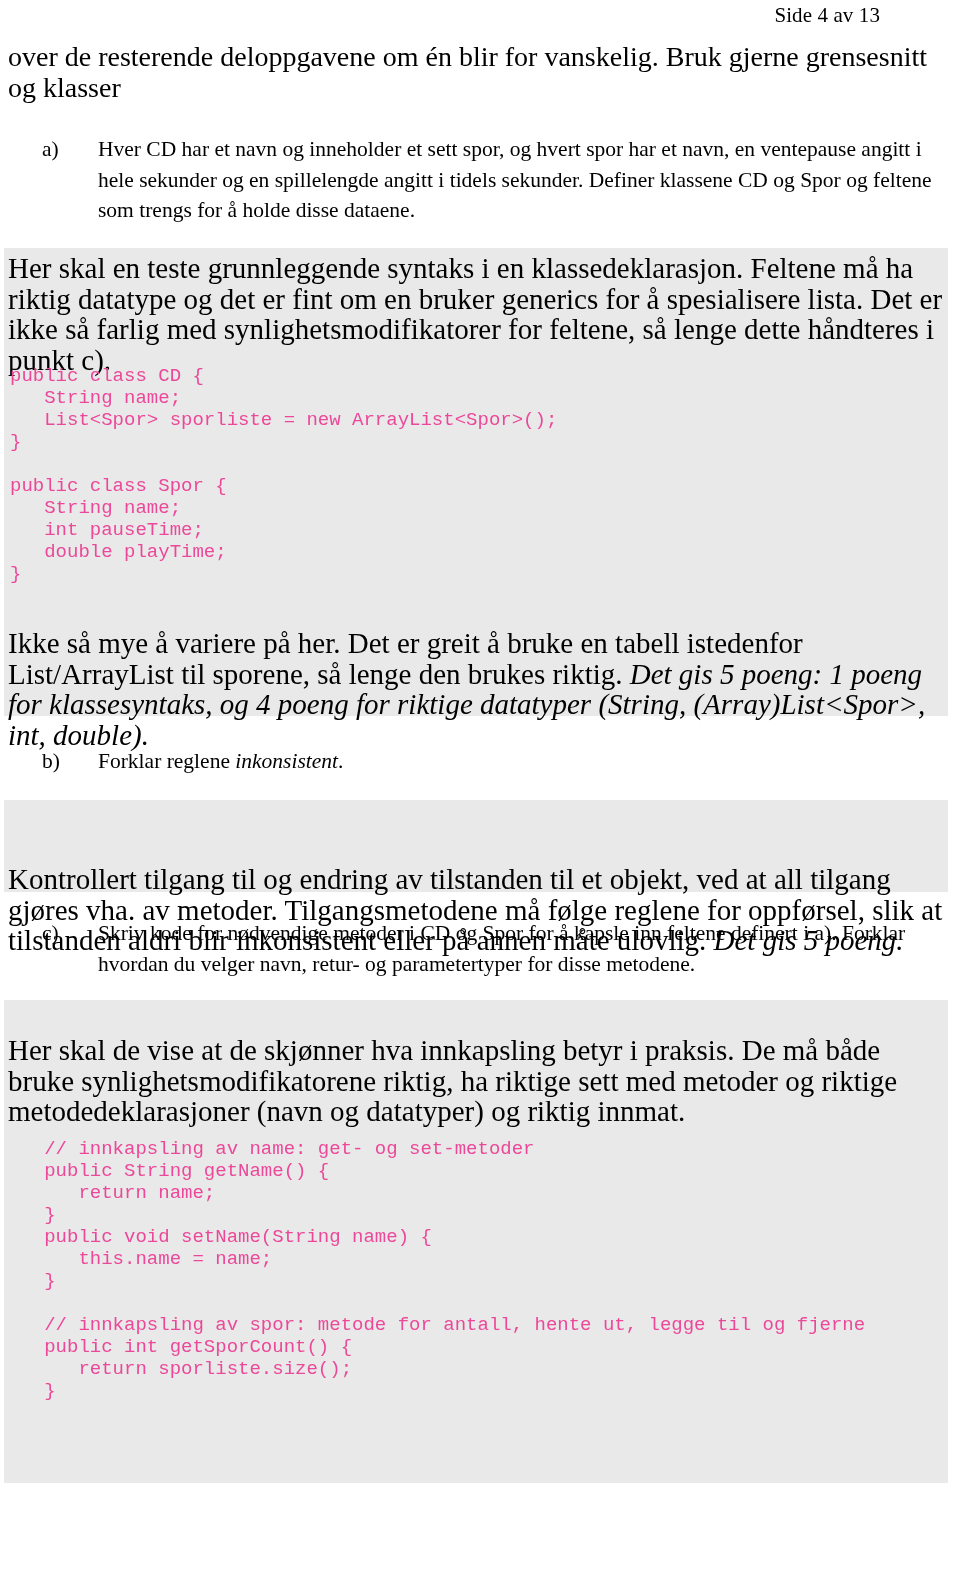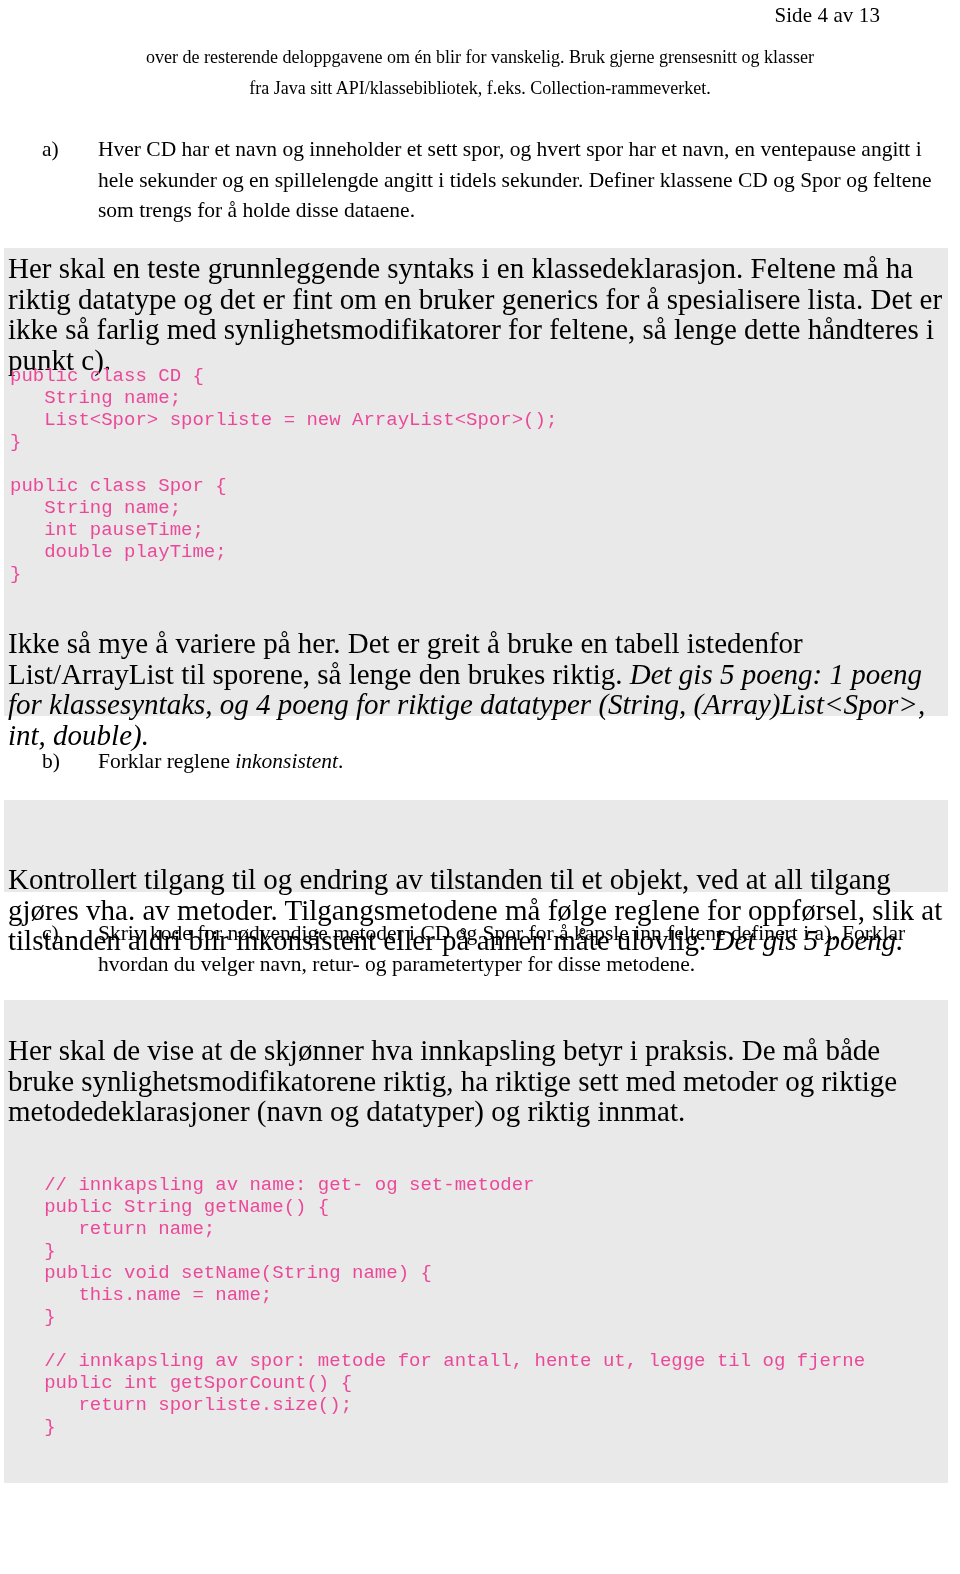--- a/index.html
+++ b/index.html
@@ -31,23 +31,23 @@
     width: 880px;
     text-align: right;
     font-size: 21px;
     line-height: 26px;
     letter-spacing: 0.1px;
   }
 
   
   .para {
     position: absolute;
-    font-size: 18px;
+    font-size: 28px;
     line-height: 30.5px;
-    text-align: center;
+    text-align: left;
   }
   .para i, .ital { font-style: italic; }
 
   
   .shaded {
     position: absolute;
     background: #e9e9e9;
     box-sizing: border-box;
   }
   .shaded-text {
@@ -96,21 +96,20 @@
 </style>
 </head>
 <body>
 
 <div class="page">
 
   <div class="page-header">Side 4 av 13</div>
 
   <div class="para" style="left:8px; top:42px; width:944px;">
     <div>over de resterende deloppgavene om én blir for vanskelig. Bruk gjerne grensesnitt og klasser</div>
-    <div>fra Java sitt API/klassebibliotek, f.eks. Collection-rammeverket.</div>
   </div>
 
   <div class="listitem" style="left:42px; top:134px; width:890px;">
     <span class="marker">a)</span>
     <span class="body">Hver CD har et navn og inneholder et sett spor, og hvert spor har et navn, en ventepause angitt i hele sekunder og en spillelengde angitt i tidels sekunder. Definer klassene CD og Spor og feltene som trengs for å holde disse dataene.</span>
   </div>
 
   <div class="shaded" style="left:4px; top:248px; width:944px; height:468px;"></div>
 
   <div class="shaded-text" style="left:8px; top:253px; width:936px;">Her skal en teste grunnleggende syntaks i en klassedeklarasjon. Feltene må ha riktig datatype og det er fint om en bruker generics for å spesialisere lista. Det er ikke så farlig med synlighetsmodifikatorer for feltene, så lenge dette håndteres i punkt c).</div>
@@ -140,21 +139,21 @@
   <div class="listitem" style="left:42px; top:918px; width:900px;">
     <span class="marker">c)</span>
     <span class="body">Skriv kode for nødvendige metoder i CD og Spor for å kapsle inn feltene definert i a). Forklar hvordan du velger navn, retur- og parametertyper for disse metodene.</span>
   </div>
 
   <div class="shaded" style="left:4px; top:1000px; width:944px; height:483px;"></div>
 
   <div class="shaded-text" style="left:8px; top:1003px; width:936px;margin-top:32px;">Her skal de vise at de skjønner hva innkapsling betyr i praksis. De må både bruke synlighetsmodifikatorene riktig, ha riktige sett med metoder og riktige metodedeklarasjoner (navn og datatyper) og riktig innmat.</div>
 
 
-  <div class="code" style="left:10px; top:1174px; width:930px;font-family:Liberation Mono, monospace;">   // innkapsling av name: get- og set-metoder
+  <div class="code" style="left:10px; top:1138px; width:930px;font-family:Liberation Mono, monospace;">   // innkapsling av name: get- og set-metoder
    public String getName() {
       return name;
    }
    public void setName(String name) {
       this.name = name;
    }
 
    // innkapsling av spor: metode for antall, hente ut, legge til og fjerne
    public int getSporCount() {
       return sporliste.size();

